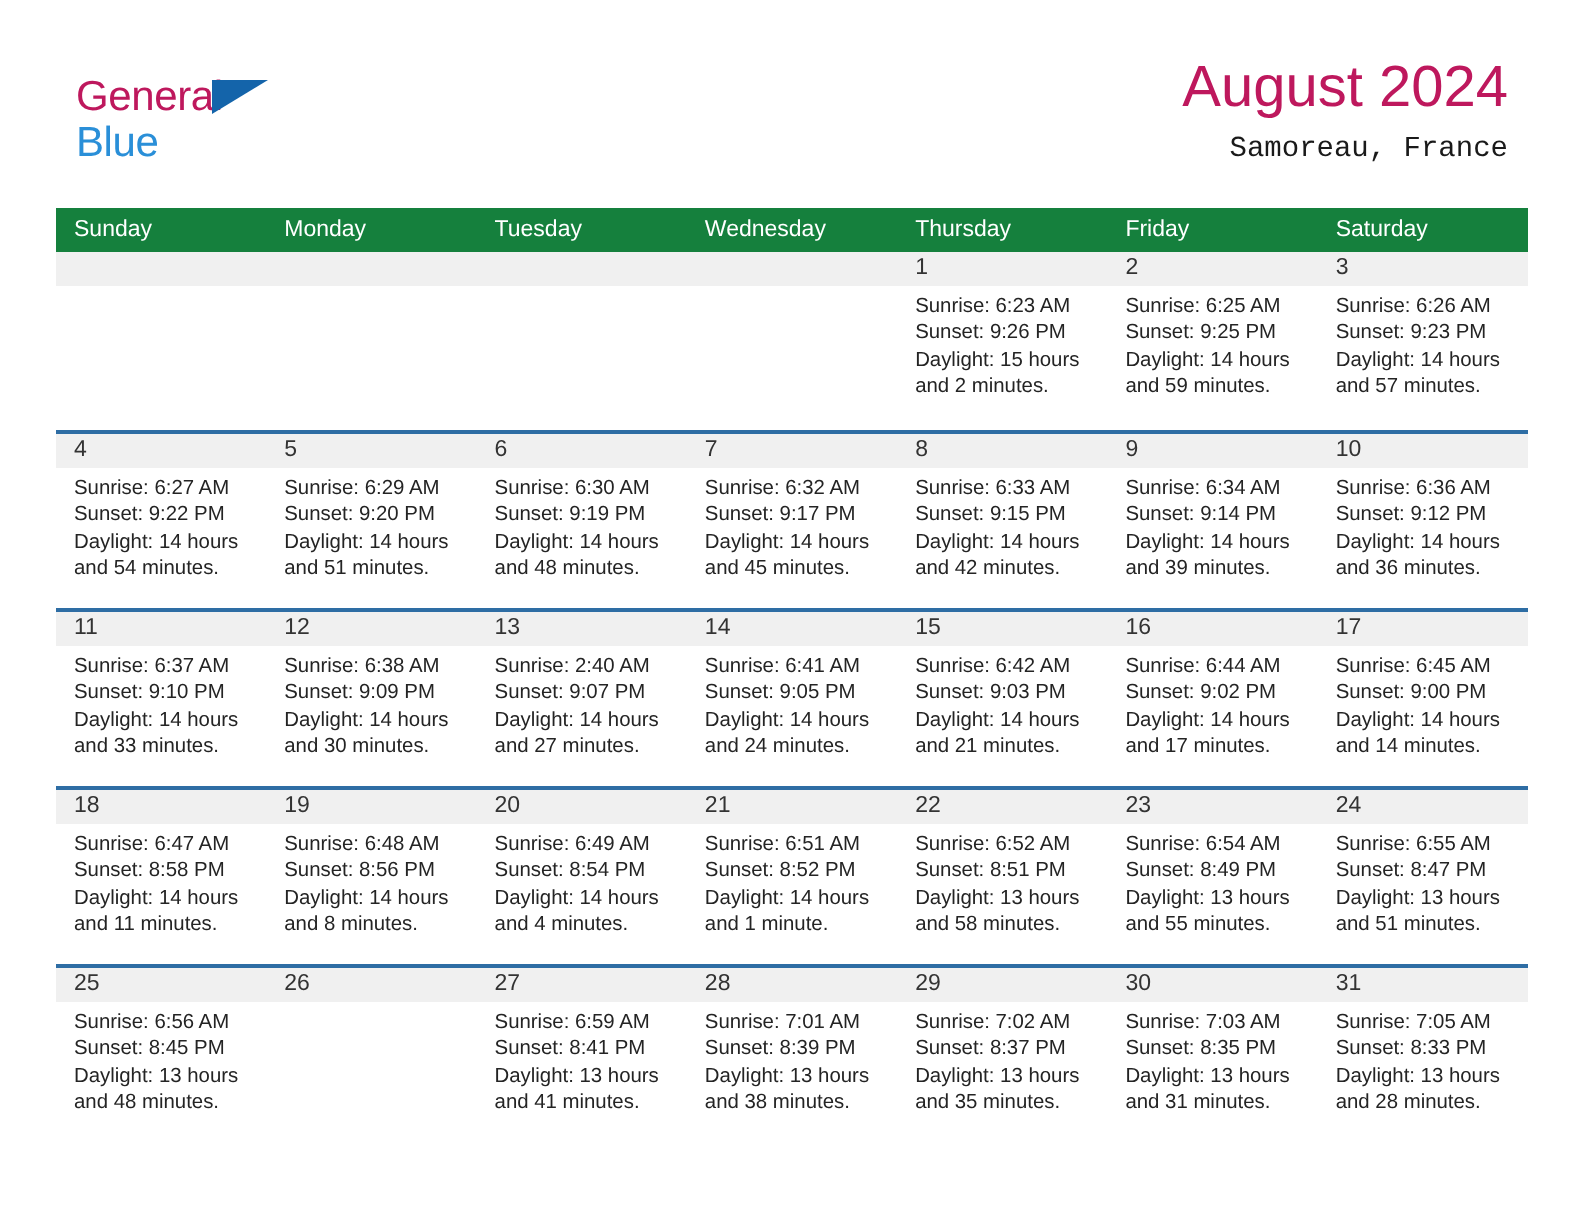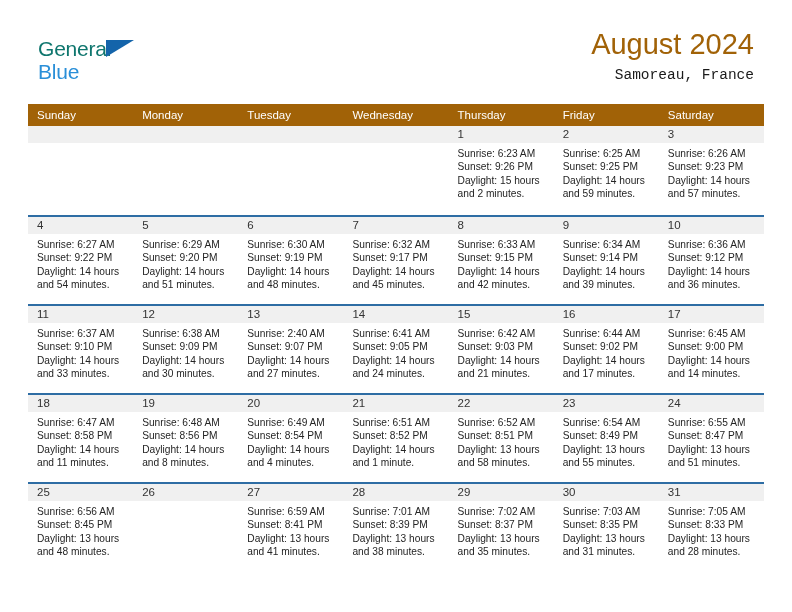--- a/index.html
+++ b/index.html
@@ -29,21 +29,21 @@
     left: 38px;
     top: 38px;
     width: 120px;
     height: 48px;
     line-height: 1;
   }
   .brand-row1 {
     position: relative;
     font-size: 21px;
     letter-spacing: -0.2px;
-    color: #0f766e;
+    color: #be185d;
     font-weight: 400;
     height: 22px;
   }
   .brand-tri {
     position: absolute;
     left: 68px;
     top: 2px;
     width: 0;
     height: 0;
     border-left: 28px solid #1464aa;
@@ -57,21 +57,21 @@
   }
 
   .title-block {
     position: absolute;
     right: 38px;
     top: 28px;
     text-align: right;
   }
   .cal-title {
     font-size: 29px;
-    color: #a16207;
+    color: #be185d;
     font-weight: 400;
     line-height: 1.15;
     white-space: nowrap;
   }
   .cal-subtitle {
     font-size: 14.5px;
     color: #1a1a1a;
     margin-top: 6px;
     white-space: nowrap;
     font-family: Liberation Mono, monospace;
@@ -80,21 +80,21 @@
   
   .calendar {
     position: absolute;
     left: 28px;
     top: 104px;
     width: 736px;
   }
 
   .weekday-row {
     display: flex;
-    background: #a16207;
+    background: #15803d;
     height: 22px;
   }
   .weekday-cell {
     flex: 1 1 0;
     color: #ffffff;
     font-size: 11.5px;
     line-height: 22px;
     padding-left: 9px;
     box-sizing: border-box;
     white-space: nowrap;

